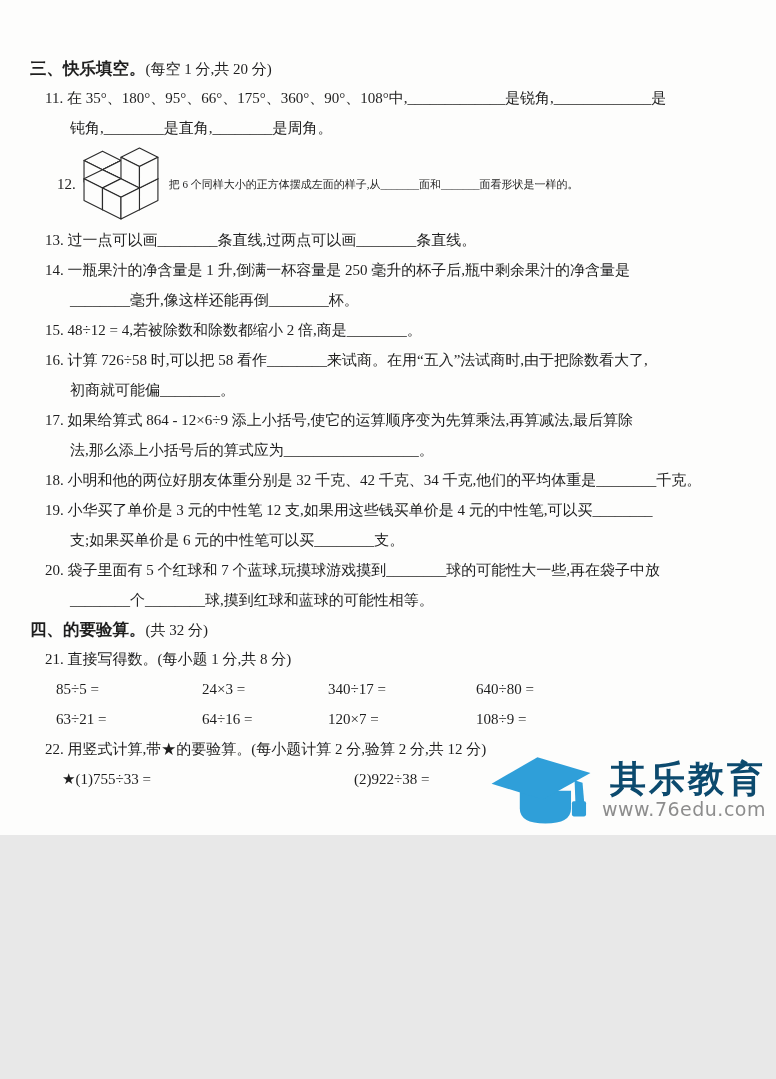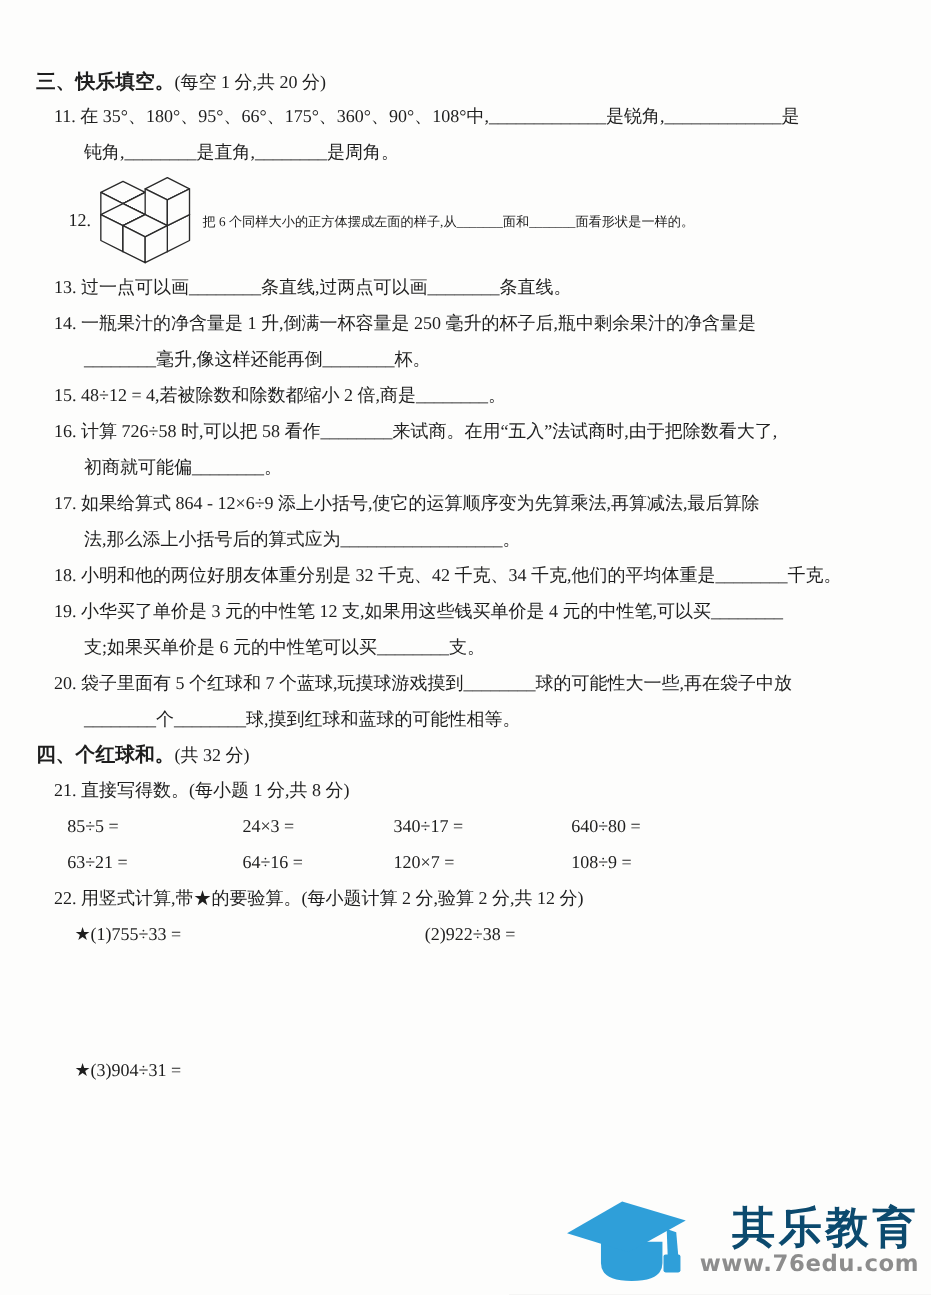--- a/index.html
+++ b/index.html
@@ -1,18 +1,18 @@
 <!DOCTYPE html>
 <html><head>
 <meta charset="utf-8">
 <style>
   html,body { margin:0; padding:0; background:#e8e8e8; }
   .page {
     position:relative;
-    width:776px; height:1079px;
+    width:776px; height:835px;
     margin:0 auto;
     background:#fdfdfc;
     color:#1e1e1e;
     font-family:"Liberation Serif","DejaVu Serif",serif;
     font-size:15px;
     box-sizing:border-box;
     padding-top:54px;
     overflow:hidden;
   }
   .sec-title { padding-left:30px; line-height:28px; white-space:nowrap; }
@@ -44,21 +44,21 @@
     display:flex; align-items:center; gap:8px;
   }
   .brand-col { text-align:right; }
   .brand {
     font-family:"Liberation Sans","DejaVu Sans",sans-serif;
     font-weight:bold; font-size:36px; line-height:1.15; letter-spacing:3px;
     white-space:nowrap;
   }
   .url {
     font-family:"DejaVu Sans","Liberation Sans",sans-serif;
-    font-weight:bold; font-size:19px; line-height:1.1; letter-spacing:0.5px;
+    font-weight:normal; font-size:19px; line-height:1.1; letter-spacing:0.5px;
     white-space:nowrap;
   }
   .cube-faces polygon {
     fill:#fdfdfc; stroke:#2b2b2b; stroke-width:1.1; stroke-linejoin:round;
   }
 </style>
 </head>
 <body>
 
 <div class="page">
@@ -136,21 +136,21 @@
       <div class="q-line">19. 小华买了单价是 3 元的中性笔 12 支,如果用这些钱买单价是 4 元的中性笔,可以买________</div>
       <div class="q-line">支;如果买单价是 6 元的中性笔可以买________支。</div>
     </div>
 
   <div class="question">
       <div class="q-line">20. 袋子里面有 5 个红球和 7 个蓝球,玩摸球游戏摸到________球的可能性大一些,再在袋子中放</div>
       <div class="q-line">________个________球,摸到红球和蓝球的可能性相等。</div>
     </div>
 
   <div class="sec-title">
-    <span class="main">四、个红球和。</span><span class="note">(共 32 分)</span>
+    <span class="main">四、的要验算。</span><span class="note">(共 32 分)</span>
   </div>
 
   <div class="question">
     <div class="q-line">21. 直接写得数。(每小题 1 分,共 8 分)</div>
   </div>
 
   <div class="calc-grid">
       <div class="calc-cell">85÷5 =</div>
       <div class="calc-cell">24×3 =</div>
       <div class="calc-cell">340÷17 =</div>

